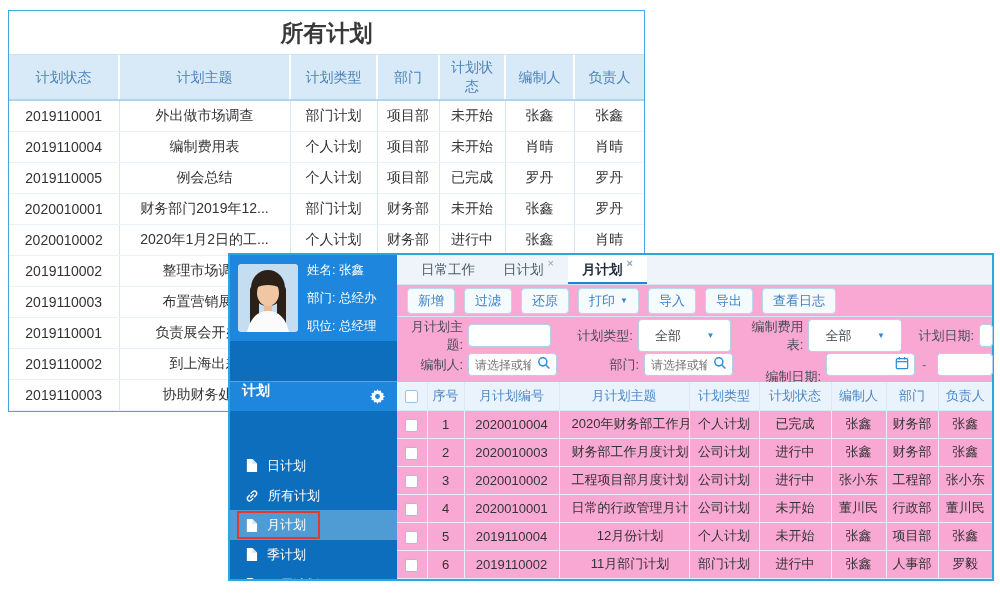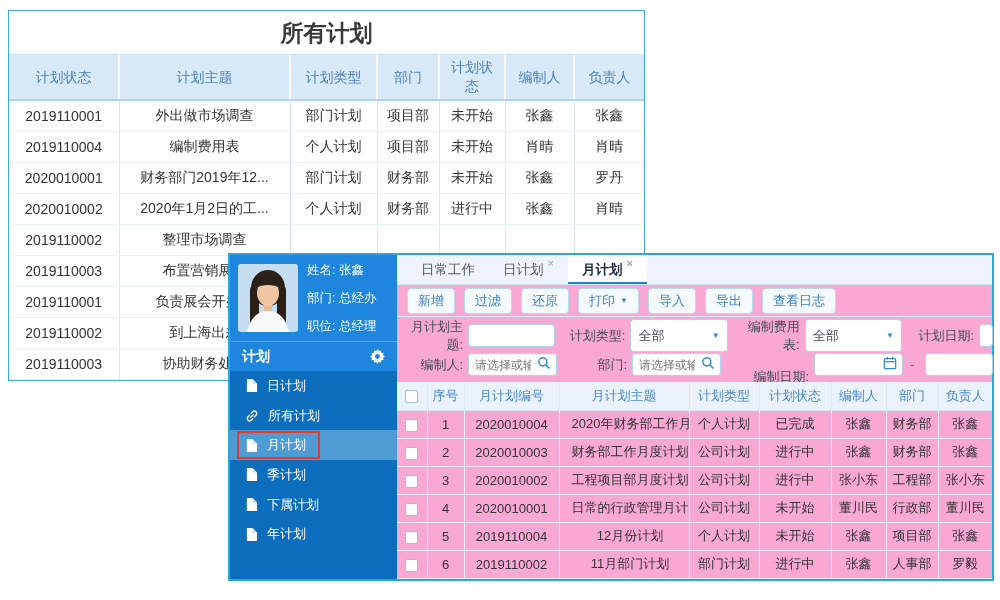--- a/index.html
+++ b/index.html
@@ -20,27 +20,27 @@
                border-left:1px solid #d5e8f6; border-bottom:1px solid #eaf2f9;
                overflow:hidden; white-space:nowrap; }
   table.bg-table td:first-child { border-left:none; }
 
   
   .fg-window { position:absolute; left:228px; top:253px; width:766px; height:328px;
                background:#fff; border:2px solid #2aa7e0; z-index:2; display:flex; }
 
   
   .sidebar { width:167px; flex:0 0 167px; background:#0d6ebd; color:#fff;
-             display:flex; flex-direction:column; overflow:hidden; }
+             display:flex; flex-direction:column; overflow:hidden;gap:40px; }
   .user-panel { background:#1e86dc; height:86px; padding:8px; display:flex;
                 gap:9px; align-items:center; flex-shrink:0; }
   .avatar { width:60px; height:68px; border-radius:3px; overflow:hidden; flex-shrink:0; }
   .user-info { display:flex; flex-direction:column; gap:11px; font-size:12.5px; }
   .section-header { background:#1e86dc; height:30px; flex-shrink:0; padding:0 12px;
-                display:flex; justify-content:space-between; align-items:center;
+                display:flex; justify-content:space-between; 
                 font-size:14px; font-weight:bold; border-top:1px solid rgba(255,255,255,.25); }
   .gear { display:flex; align-items:center; cursor:pointer; }
   .menu { flex:1; display:flex; flex-direction:column; }
   .menu-item { height:29.7px; display:flex; align-items:center; gap:9px;
                padding-left:15px; font-size:13px; cursor:pointer; flex-shrink:0; }
   .menu-item.active { background:#4f9cd5; }
   .red-box { display:inline-flex; align-items:center; gap:9px; border:2px solid #e23a2c;
              padding:3px 12px 3px 6px; margin-left:-8px; }
   .mi-icon { display:flex; align-items:center; }
 
@@ -67,26 +67,26 @@
   .filters { flex-shrink:0; padding:4px 0 3px 2px; font-size:13px; color:#454c55; }
   .frow { height:29px; display:flex; align-items:center; }
   .flabel { text-align:right; flex-shrink:0; }
   .w64{width:64px;} .w60{width:60px;} .w76{width:76px;margin-top:24px;}
   .filters input { height:23px; border:1px solid #afd3ec; border-radius:4px; outline:none;
              font-size:12px; padding:0 6px; margin-left:5px; min-width:0;
              font-family:"Liberation Sans","DejaVu Sans",sans-serif; }
   .inp-plain { width:88px; }
   .sel { width:98px; height:33px; border:1px solid #afd3ec; border-radius:4px;
          margin-left:5px; display:flex; align-items:center; justify-content:space-between;
-         padding:0 7px; cursor:pointer; background:#fff; }
+         padding:0 16px; cursor:pointer; background:#fff; }
   .sel .caret { font-size:8px; color:#2d8cd8; }
   .boxed { height:23px; border:1px solid #afd3ec; border-radius:4px; margin-left:5px;
            display:flex; align-items:center; background:#fff; padding-right:5px; }
   .boxed input { border:none; margin-left:0; height:21px; width:68px; }
-  .gap24{margin-left:10px;} .gap14{margin-left:12px;}
+  .gap24{margin-left:22px;} .gap14{margin-left:12px;}
   .dash { margin:0 6px 0 7px; color:#667; }
   .flex-inp { flex:1; margin-right:-1px; }
 
   table.plan-table { width:100%; border-collapse:collapse; table-layout:fixed; flex-shrink:0; }
   table.plan-table th { height:28px; background:#eaf3fb; color:#4a87c8; font-weight:normal;
            font-size:13px; border:1px solid #dce9f4; border-top:none; }
   table.plan-table td { height:28px; font-size:13px; color:#333; text-align:center;
            border:1px solid #e6eff7; overflow:hidden; white-space:nowrap; }
   table.plan-table th:first-child, table.plan-table td:first-child { border-left:none; }
   table.plan-table th:last-child, table.plan-table td:last-child { border-right:none; }
@@ -132,20 +132,29 @@
           <td>张鑫</td>
         </tr>
         <tr>
           <td>2019110004</td>
           <td>编制费用表</td>
           <td>个人计划</td>
           <td>项目部</td>
           <td>未开始</td>
           <td>肖晴</td>
           <td>肖晴</td>
+        </tr>
+        <tr>
+          <td>2019110005</td>
+          <td>例会总结</td>
+          <td>个人计划</td>
+          <td>项目部</td>
+          <td>已完成</td>
+          <td>罗丹</td>
+          <td>罗丹</td>
         </tr>
         <tr>
           <td>2020010001</td>
           <td>财务部门2019年12...</td>
           <td>部门计划</td>
           <td>财务部</td>
           <td>未开始</td>
           <td>张鑫</td>
           <td>罗丹</td>
         </tr>

